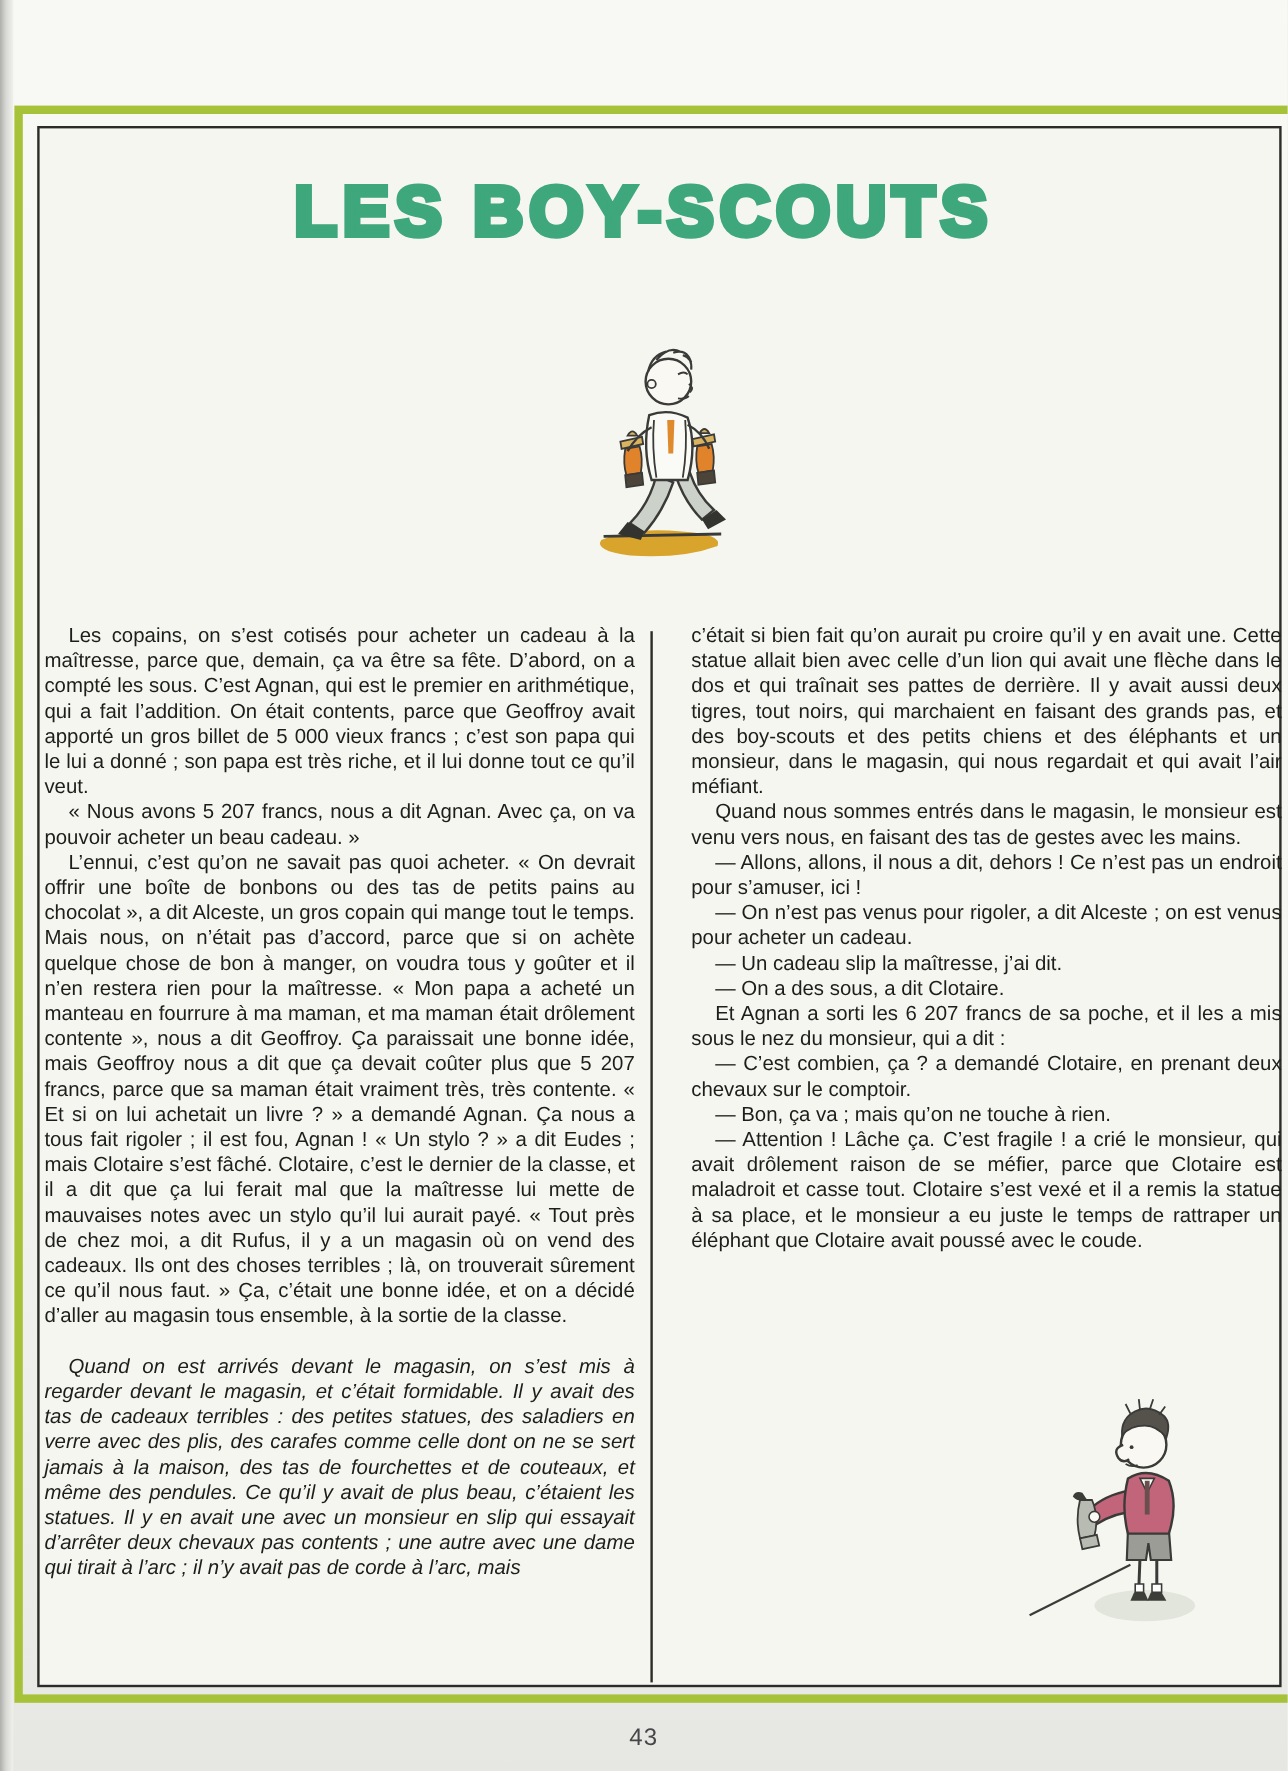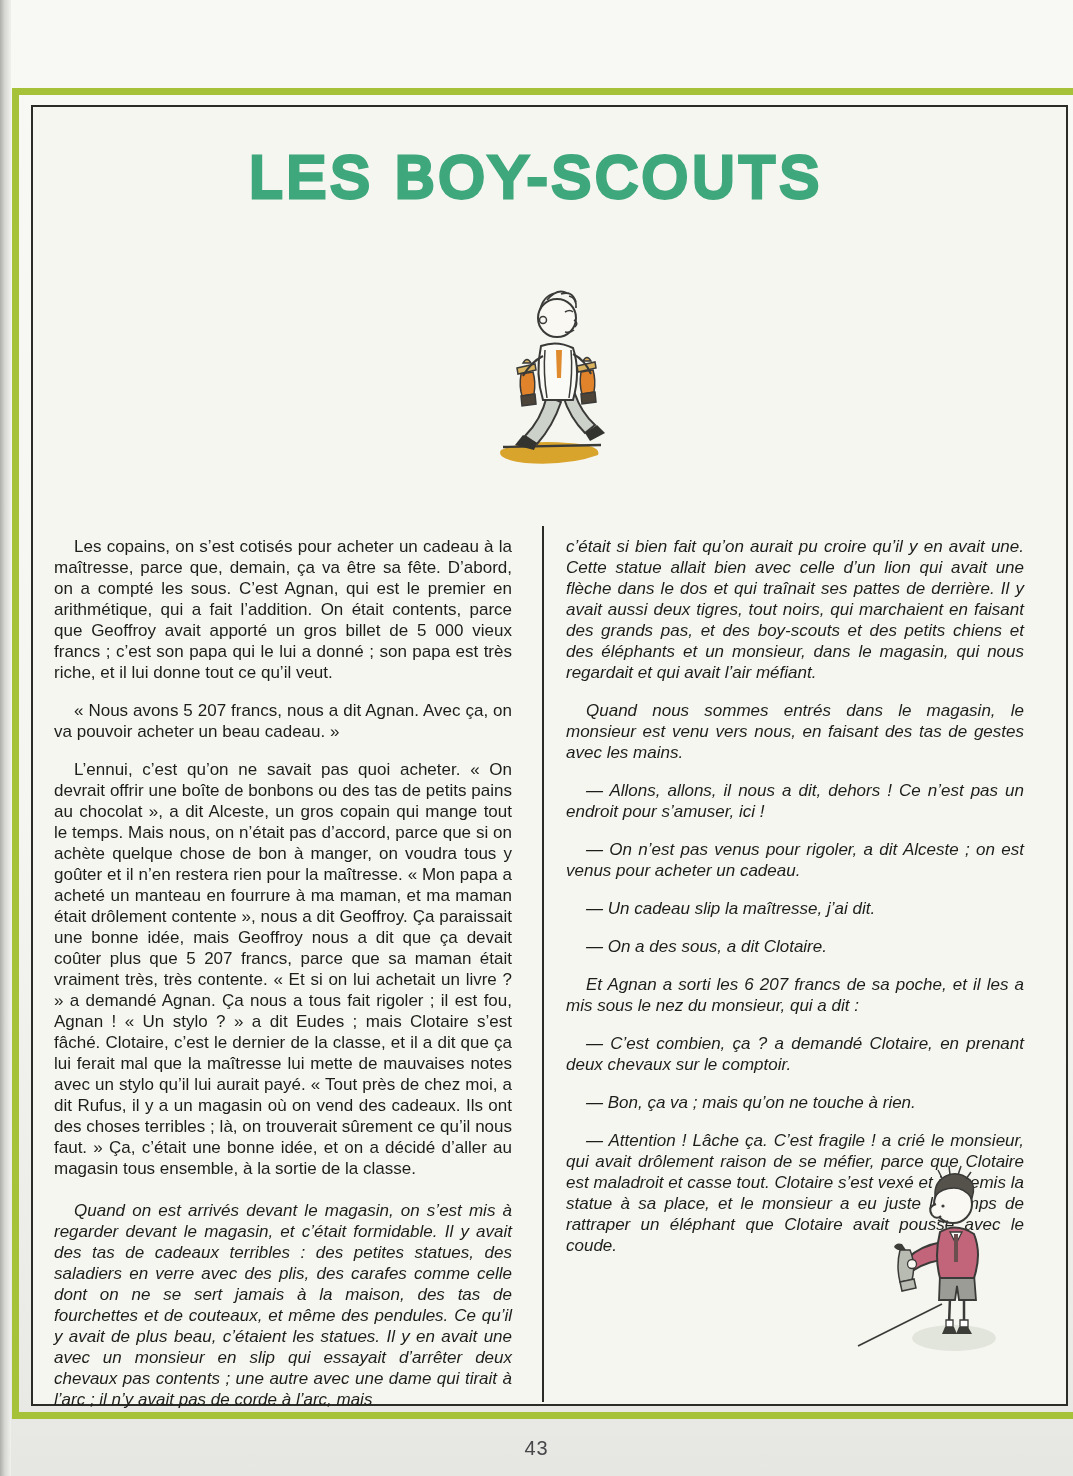--- a/index.html
+++ b/index.html
@@ -23,36 +23,36 @@
     border: 7px solid #a6c238;
   }
   .black-frame {
     position: absolute; left: 31px; top: 105px; width: 1037px; height: 1301px;
     border: 2px solid #2b2b28;
     background: #f6f6f1;
   }
   .title {
     position: absolute; left: 0; width: 1073px; top: 143px;
     margin: 0; text-align: center;
-    font-size: 58px; font-weight: normal; letter-spacing: 5px;
+    font-size: 58px; font-weight: bold; letter-spacing: 5px;
     color: #3ea77c;
     -webkit-text-stroke: 5px #3ea77c;
   }
   .illu { position: absolute; }
   .illu-top { left: 473px; top: 278px; width: 172px; height: 198px; }
   .illu-bottom { left: 850px; top: 1148px; width: 172px; height: 212px; }
   .columns { position: absolute; left: 37px; top: 519px; width: 1012px; }
   .col {
     position: absolute; top: 0; width: 492px;
     font-size: 17px; line-height: 21px; color: #1d1d1b;
     text-align: justify;
   }
   .col-left { left: 0; }
-  .col-right { left: 512px; font-style: italic; }
-  .col p { margin: 17px; text-indent: 20px; }
+  .col-right { left: 539px; }
+  .col p { margin: 0; text-indent: 20px; }
   .col p.no-indent { text-indent: 0; }
   .col p.gap-before { margin-top: 21px; font-style: italic; }
   .divider {
     position: absolute; left: 505px; top: 7px; width: 2px; height: 876px;
     background: #2b2b28;
   }
   .page-number {
     position: absolute; left: 0; width: 1073px; top: 1437px;
     text-align: center; font-size: 20px; color: #47474a; letter-spacing: 1px;
   }

